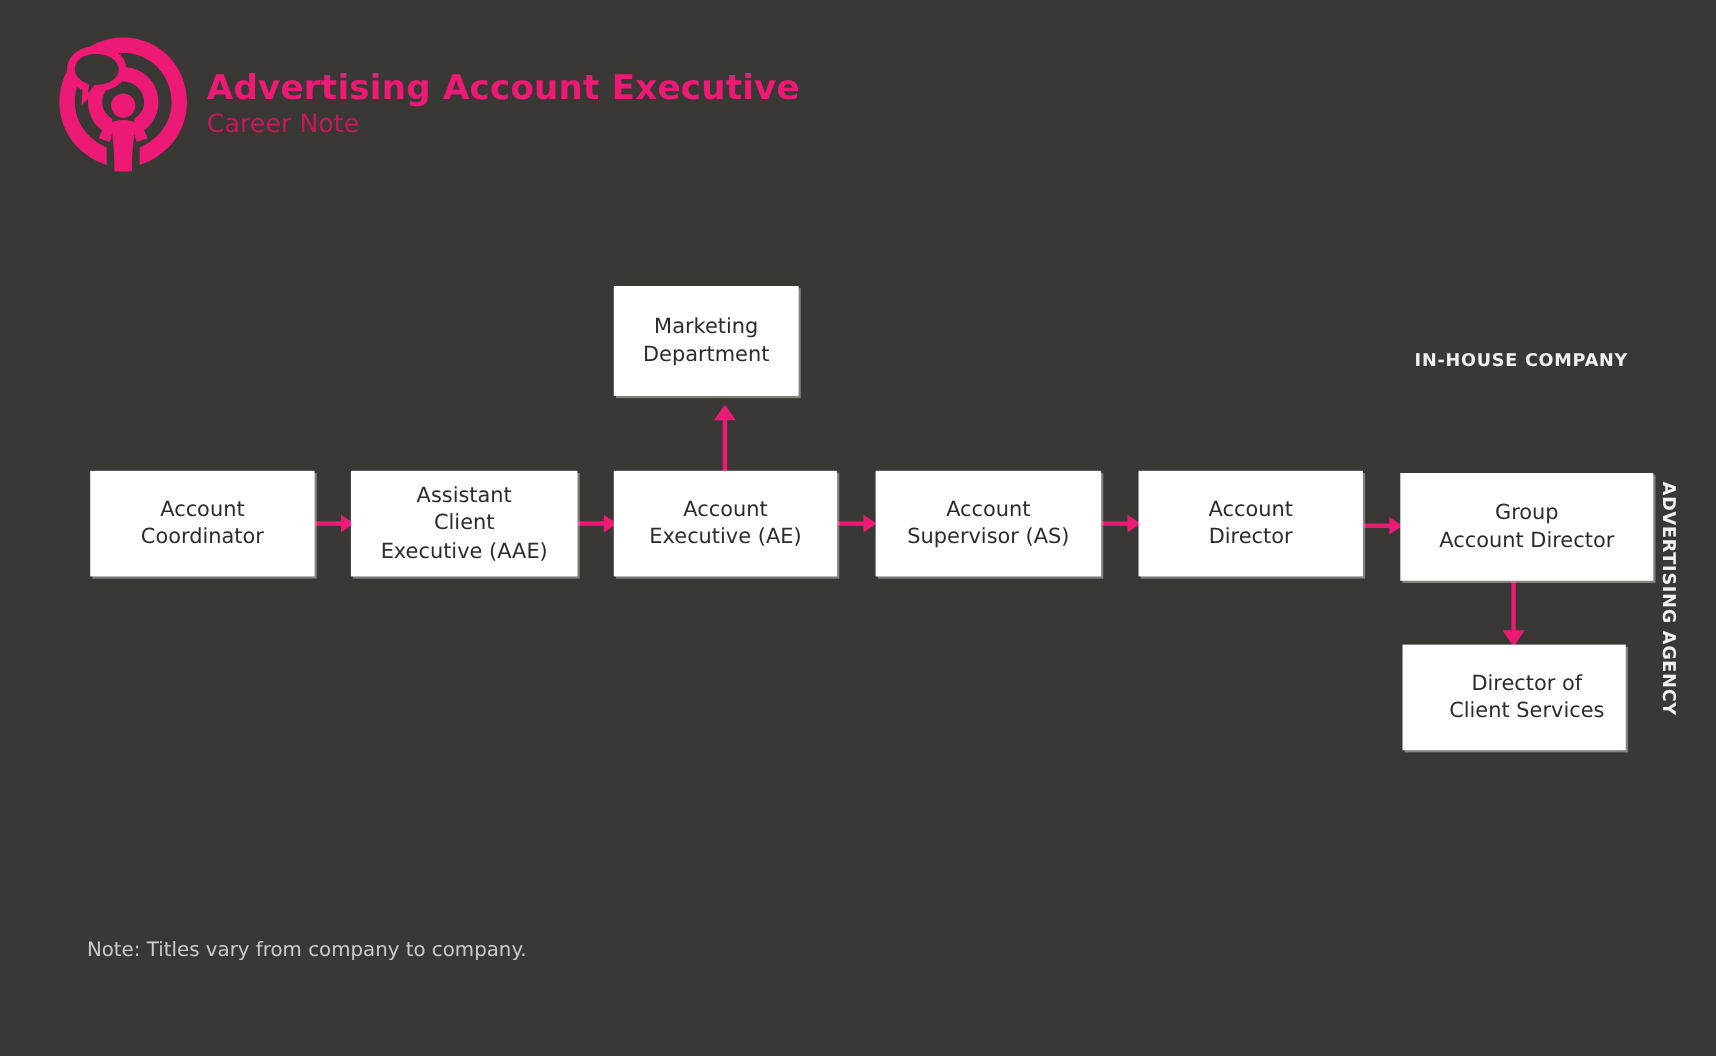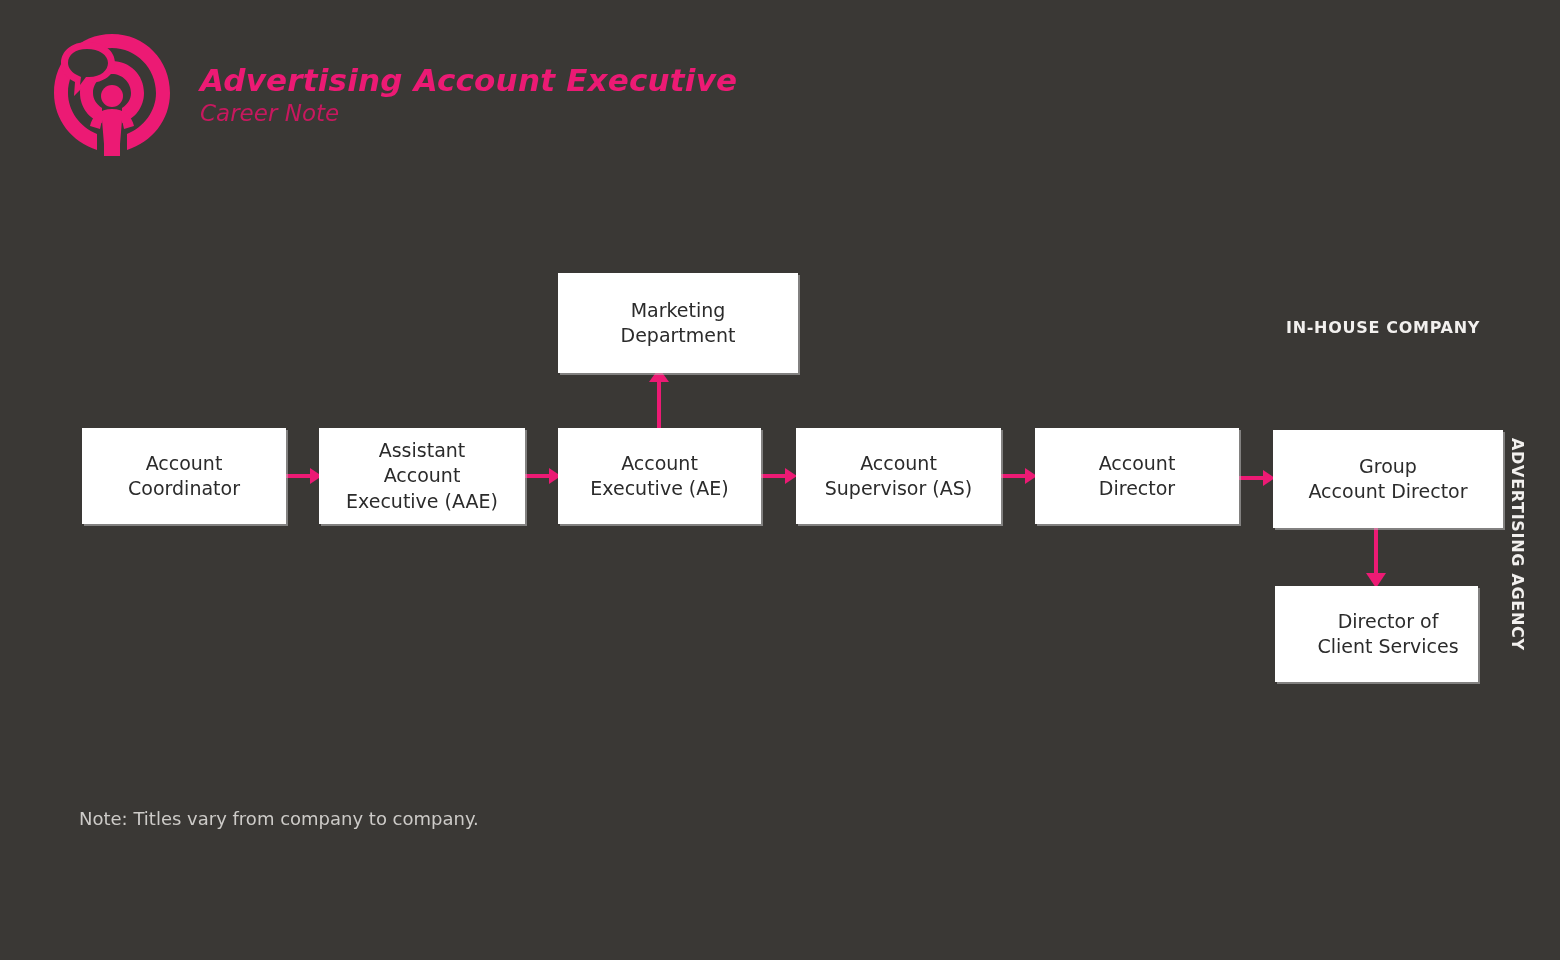--- a/index.html
+++ b/index.html
@@ -23,26 +23,25 @@
     display: flex;
     align-items: center;
     height: 130px;
   }
   .brand-logo {
     width: 124px;
     height: 126px;
     flex: 0 0 auto;
   }
   .brand-text {
-    margin-left: 26px;
+    margin-left: 14px;
     display: flex;
     flex-direction: column;
     justify-content: center;
     padding-top: 6px;
-    font-style: italic;
   }
   .brand-title {
     font-family: "DejaVu Sans", "Liberation Sans", sans-serif;
     font-weight: bold;
     font-size: 31px;
     letter-spacing: 0.2px;
     color: #ec1a74;
     line-height: 1.05;
     white-space: nowrap;
   }
@@ -82,21 +81,21 @@
     line-height: 1.32;
     color: #2b2b2b;
     white-space: pre-line;
     padding: 0 6px;
   }
 
   
   #node-account-coordinator   { left: 82px;   top: 428px; width: 204px; height: 96px; }
   #node-assistant-account-exec{ left: 319px;  top: 428px; width: 206px; height: 96px; }
   #node-account-executive     { left: 558px;  top: 428px; width: 203px; height: 96px; }
-  #node-marketing-department  { left: 558px;  top: 273px; width: 240px; height: 100px; }
+  #node-marketing-department  { left: 558px;  top: 260px; width: 168px; height: 100px; }
   #node-account-supervisor    { left: 796px;  top: 428px; width: 205px; height: 96px; }
   #node-account-director      { left: 1035px; top: 428px; width: 204px; height: 96px; }
   #node-group-account-director{ left: 1273px; top: 430px; width: 230px; height: 98px; }
   #node-director-client-svcs  { left: 1275px; top: 586px; width: 203px; height: 96px; padding-left: 23px; }
 
   
   .arrow-svg {
     position: absolute;
     overflow: visible;
   }
@@ -134,21 +133,21 @@
     font-size: 16px;
     letter-spacing: 0.7px;
     color: #f2f0ee;
     white-space: nowrap;
   }
 
   
   .footnote {
     position: absolute;
     left: 79px;
-    top: 808px;
+    top: 853px;
     font-family: "DejaVu Sans", "Liberation Sans", sans-serif;
     font-weight: normal;
     font-size: 18px;
     color: #cdcbc8;
     white-space: nowrap;
   }
 </style>
 </head>
 <body>
 
@@ -214,21 +213,21 @@
     <polygon class="arrow-head" points="3,45 13,60 23,45"></polygon>
   </svg>
 
   <div class="node" id="node-account-coordinator">
     <span class="node-label">Account
 Coordinator</span>
   </div>
 
   <div class="node" id="node-assistant-account-exec">
     <span class="node-label">Assistant
-Account
+Client
 Executive (AAE)</span>
   </div>
 
   <div class="node" id="node-account-executive">
     <span class="node-label">Account
 Executive (AE)</span>
   </div>
 
   <div class="node" id="node-marketing-department">
     <span class="node-label">Marketing

